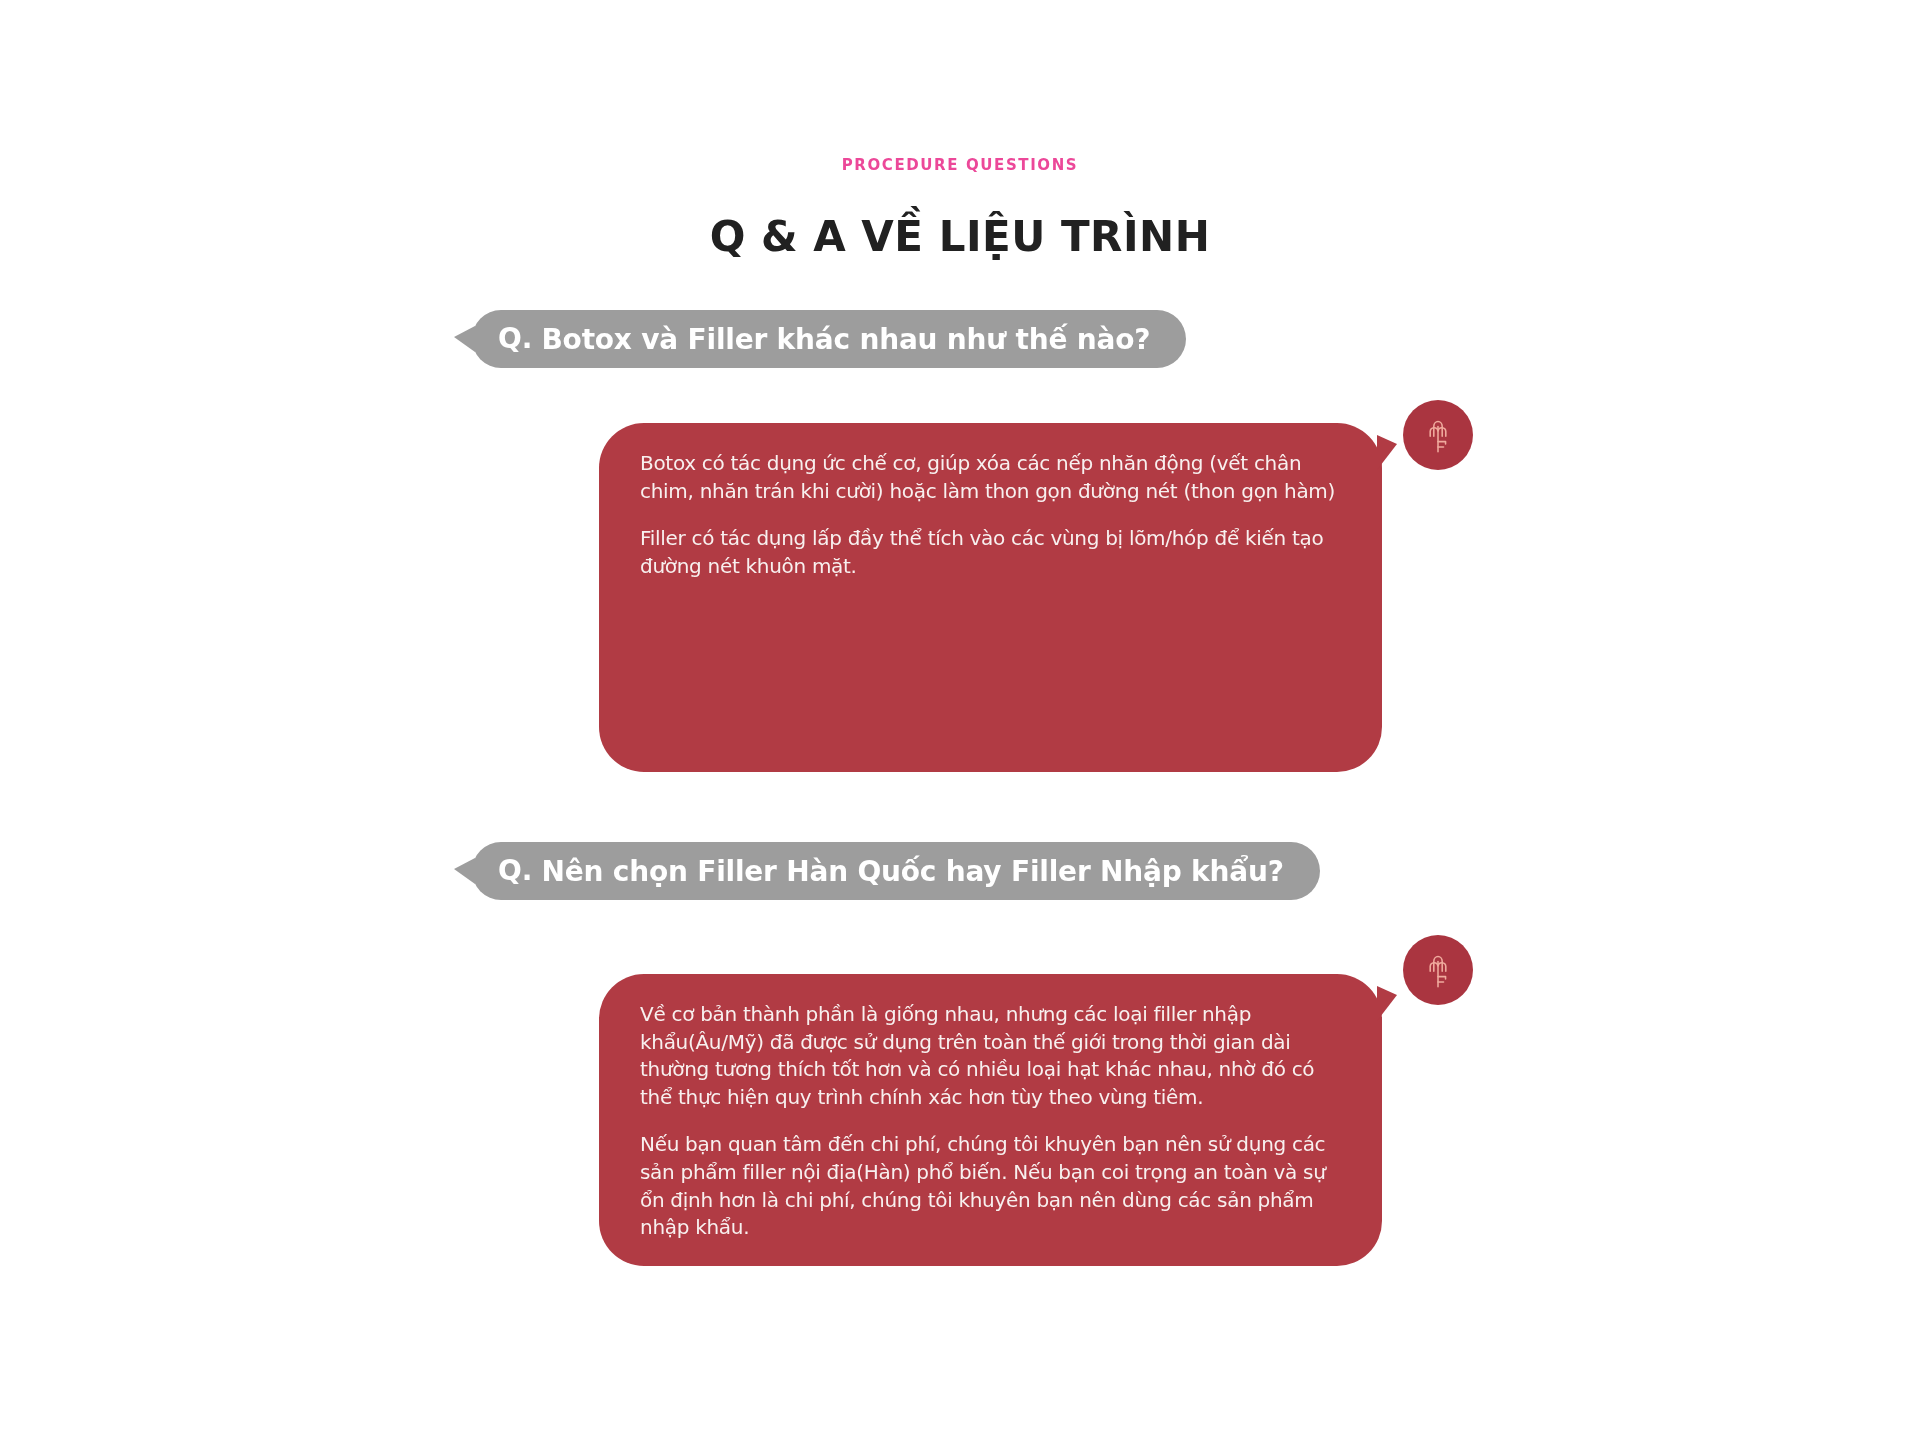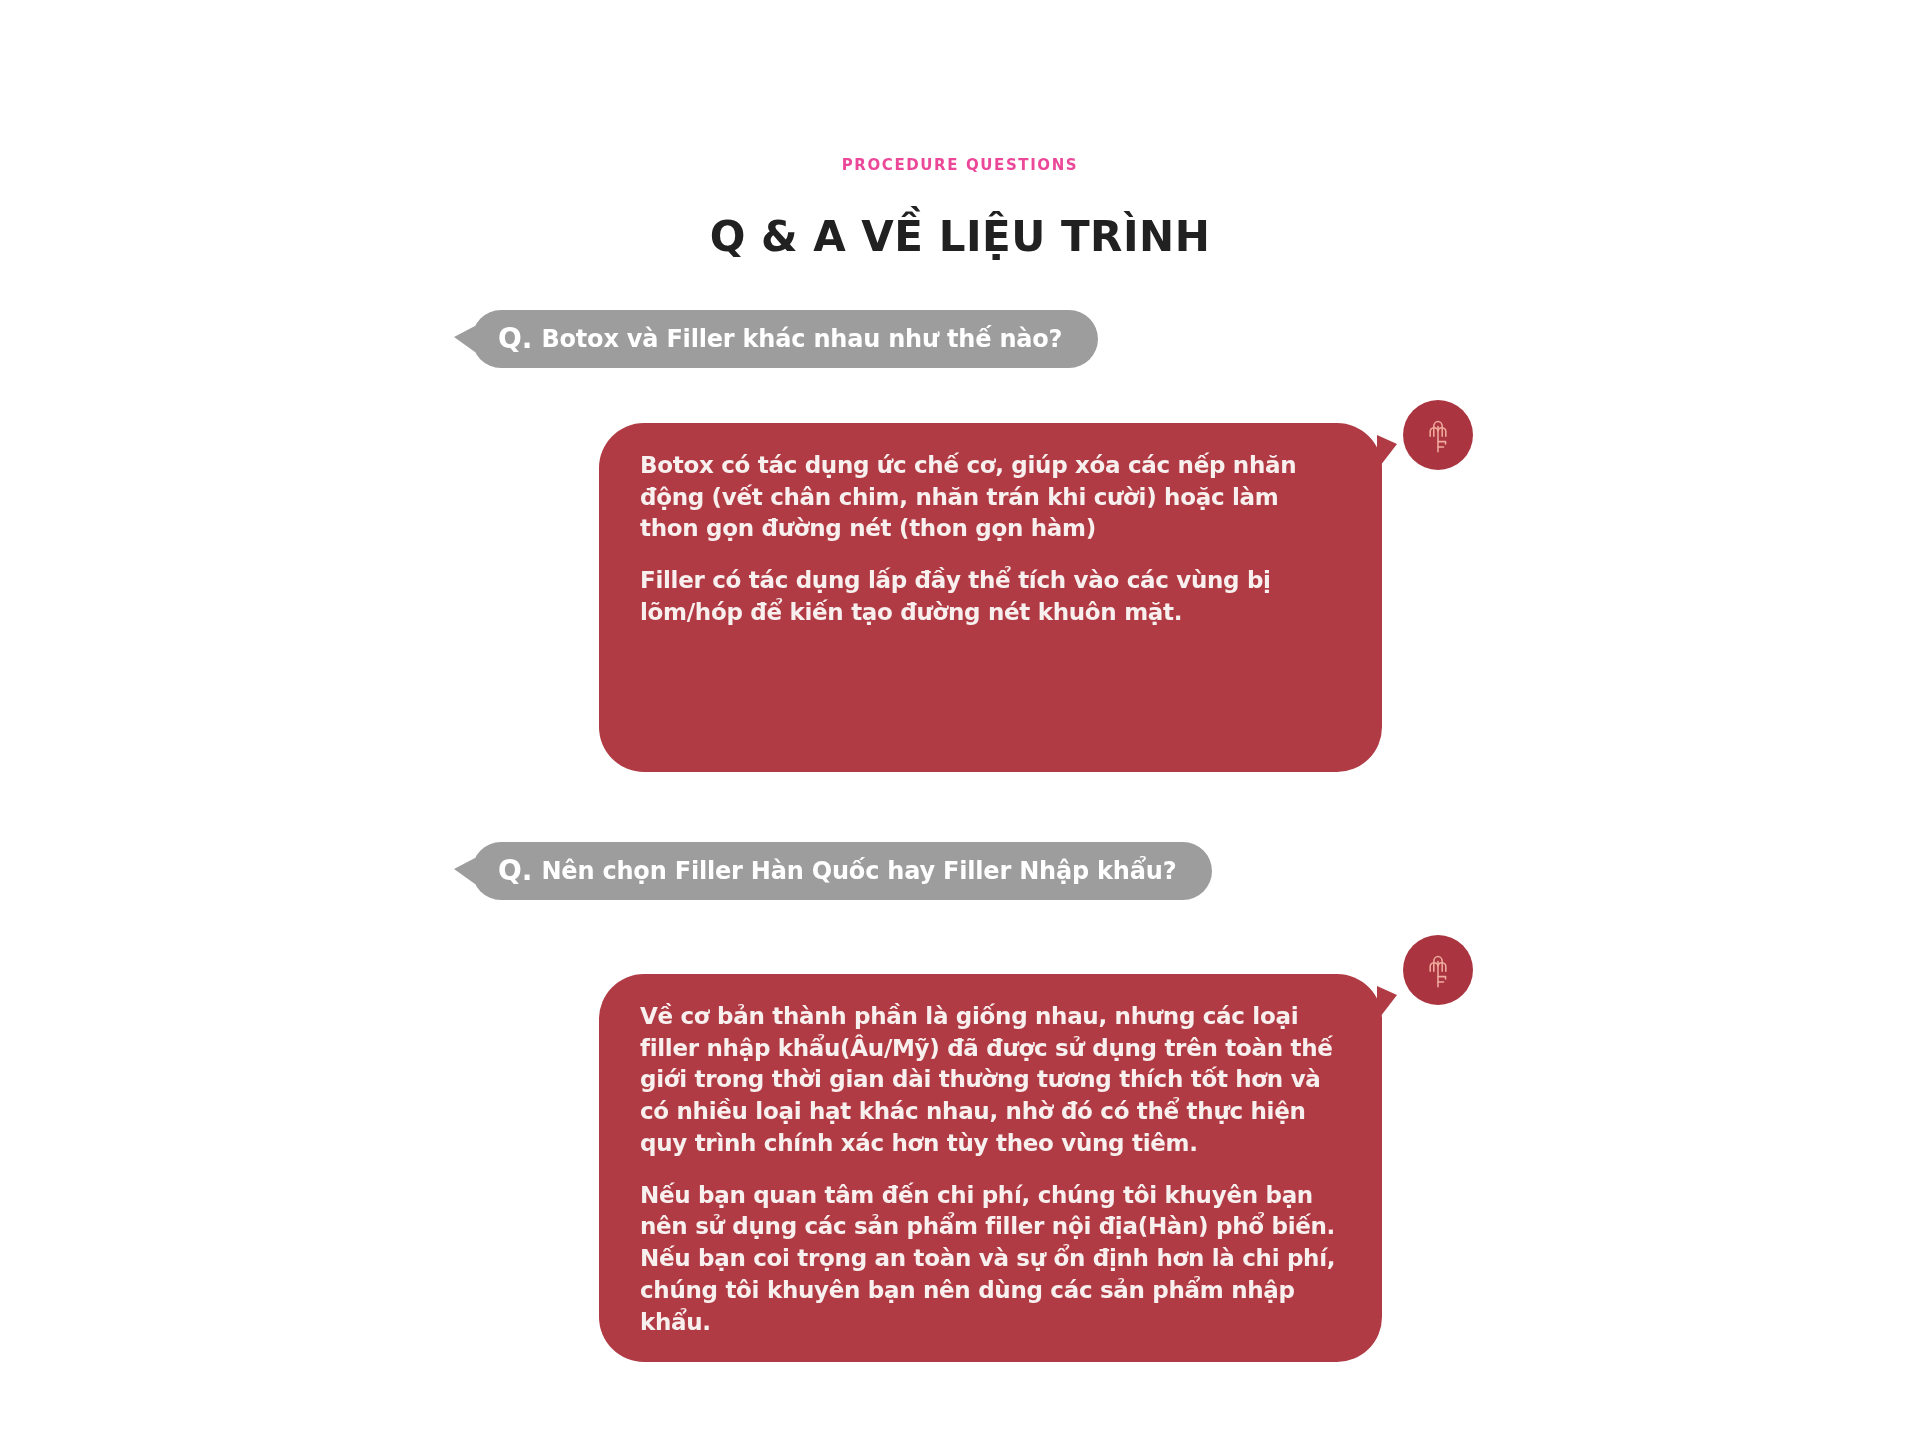--- a/index.html
+++ b/index.html
@@ -56,21 +56,21 @@
     border-bottom: 15px solid transparent;
     border-right: 21px solid #9d9d9d;
   }
   .q-prefix {
     font-size: 28px;
     font-weight: 700;
     margin-right: 9px;
     line-height: 1;
   }
   .q-text {
-    font-size: 24px;
+    font-size: 28px;
     font-weight: 700;
     letter-spacing: -0.2px;
   }
   .q1 { top: 310px; left: 472px; }
   .q2 { top: 842px; left: 472px; }
 
   
   .a-bubble {
     position: absolute;
     left: 599px;
@@ -85,22 +85,22 @@
     content: "";
     position: absolute;
     right: -15px;
     top: 12px;
     border-top: 9px solid transparent;
     border-bottom: 26px solid transparent;
     border-left: 20px solid #b13b44;
   }
   .a-bubble p {
     margin: 0 0 20px 0;
-    font-size: 23px;
-    font-weight: 700;
+    font-size: 20px;
+    font-weight: 400;
     letter-spacing: -0.3px;
     line-height: 1.38;
   }
   .a-bubble p:last-child { margin-bottom: 0; }
   .a1 { top: 423px; min-height: 349px; }
   .a2 { top: 974px; min-height: 263px; }
 
   
   .avatar {
     position: absolute;

